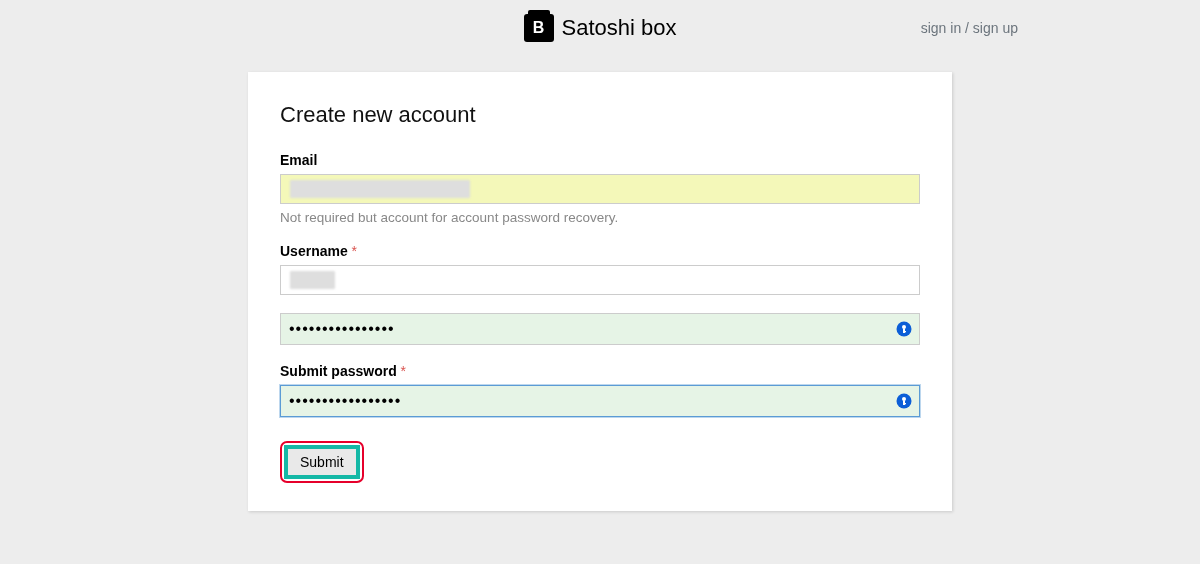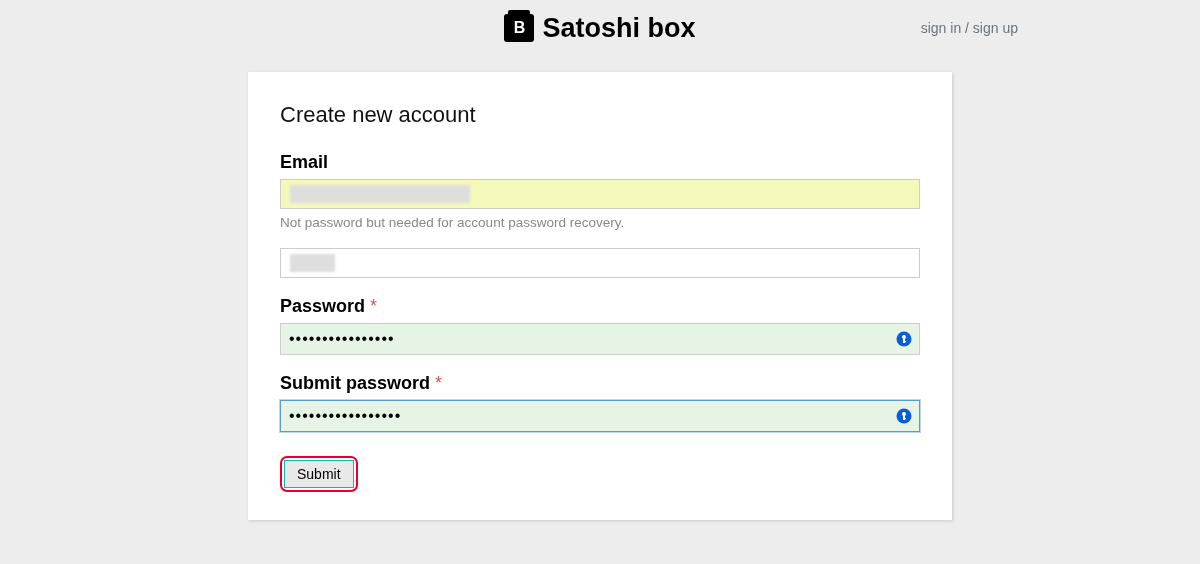--- a/index.html
+++ b/index.html
@@ -17,22 +17,22 @@
     position: relative;
     padding: 16px 0 20px 0;
     height: 60px;
   }
   .brand {
     display: flex;
     align-items: center;
     gap: 8px;
   }
   .brand-title {
-    font-size: 27px;
-    font-weight: bold;
+    font-size: 22px;
+    font-weight: normal;
     color: #000;
   }
   .logo {
     width: 30px;
     height: 28px;
     background: #000;
     border-radius: 3px;
     position: relative;
     display: flex;
     align-items: center;
@@ -71,21 +71,21 @@
   }
   .page-title {
     font-size: 22px;
     font-weight: 500;
     color: #111;
     margin-bottom: 24px;
   }
   .form-group { margin-bottom: 18px; }
   .form-label {
     display: block;
-    font-size: 18px;
+    font-size: 14px;
     font-weight: bold;
     color: #000;
     margin-bottom: 6px;
   }
   .req { color: #d9534f; font-weight: normal; }
   .input {
     width: 100%;
     height: 30px;
     border: 1px solid #ccc;
     padding: 4px 8px;
@@ -124,21 +124,21 @@
     pointer-events: none;
   }
   .hint {
     font-size: 13.5px;
     color: #888;
     margin-top: 6px;
   }
   .submit-wrap { margin-top: 24px; }
   .submit-btn {
     background: #e9e9e9;
-    border: 1px solid #14b8a6;
+    border: 4px solid #14b8a6;
     padding: 5px 12px;
     font-size: 14px;
     cursor: pointer;
     font-family: Arial, sans-serif;
   }
   .submit-highlight {
     border: 2.5px solid #e6002b;
     border-radius: 7px;
     display: inline-block;
     padding: 2px;
@@ -166,35 +166,35 @@
 
 <div class="card">
   <h1 class="page-title">Create new account</h1>
 
   <div class="form-group">
     <label class="form-label">Email</label>
     <div style="position:relative;">
       <input type="text" class="input email" value="" style="">
       <span class="blur-box" style="position:absolute;left:10px;top:6px;height:18px;width:180px;"></span>
     </div>
-    <div class="hint">Not password but needed for account password recovery.</div>
-  </div>
-
-  <div class="form-group">
+    <div class="hint">Not required but account for account password recovery.</div>
+  </div>
+
+  <div class="form-group">
+    <label class="form-label">
+      <span>Username</span>
+      <span class="req">*</span>
+    </label>
     <div style="position:relative;">
       <input type="text" class="input username" value="" style="">
       <span class="blur-box" style="position:absolute;left:10px;top:6px;height:18px;width:45px;"></span>
     </div>
   </div>
 
   <div class="form-group">
-    <label class="form-label">
-      <span>Password</span>
-      <span class="req">*</span>
-    </label>
     <div class="pw-wrap">
       <input type="password" class="input pw" value="••••••••••••••••" style="">
       <svg class="key-icon" viewBox="0 0 16 16">
         <circle cx="8" cy="8" r="7.5" fill="#0b5ed7"></circle>
         <circle cx="8" cy="6" r="2" fill="#fff"></circle>
         <rect x="7" y="7.5" width="2" height="4.5" fill="#fff"></rect>
         <rect x="8.2" y="10" width="1.8" height="1.3" fill="#fff"></rect>
       </svg>
     </div>
   </div>

